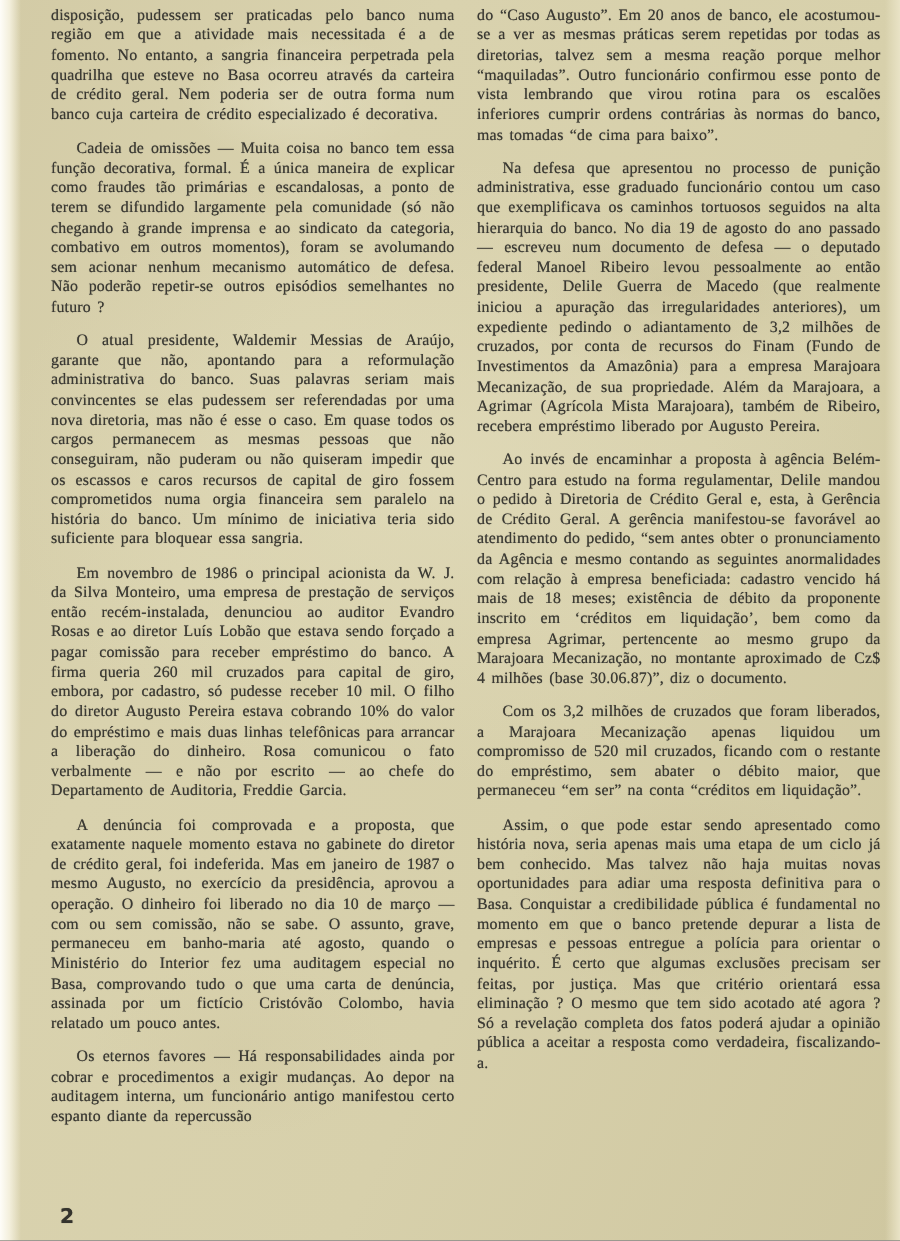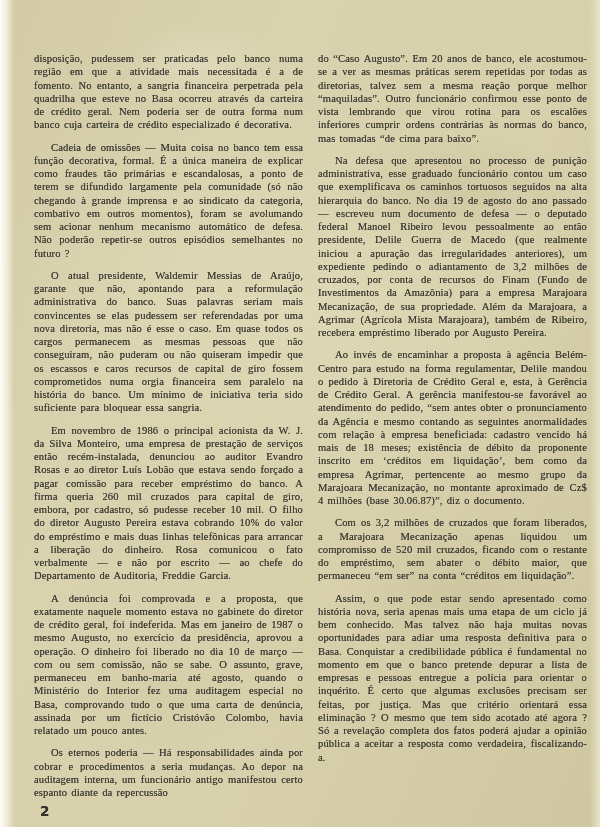--- a/index.html
+++ b/index.html
@@ -58,21 +58,21 @@
   .col p {
     margin: 0 0 9px 0;
     text-align: justify;
     text-indent: 17px;
     font-size: 10.6px;
     line-height: 13.25px;
     letter-spacing: 0.12px;
     word-spacing: 1.4px;
     text-shadow: 0 0 0.45px rgba(55,53,45,0.75);
   }
-  .col p.no-indent { text-indent: 0; margin-top: 48px; }
+  .col p.no-indent { text-indent: 0; }
   .lead { font-weight: normal; }
 
   .page-number {
     position: absolute;
     left: 40px;
     bottom: 8px;
     font-family: "DejaVu Sans", sans-serif;
     font-weight: bold;
     font-size: 13.5px;
     color: #34332d;
@@ -89,21 +89,21 @@
   <div class="blotch b4"></div>
 
   <div class="content">
 
     <div class="col">
       <p class="no-indent"><b class="lead"></b><span>disposição, pudessem ser praticadas pelo banco numa região em que a atividade mais necessitada é a de fomento. No entanto, a sangria financeira perpetrada pela quadrilha que esteve no Basa ocorreu através da carteira de crédito geral. Nem poderia ser de outra forma num banco cuja carteira de crédito especializado é decorativa.</span></p>
       <p><b class="lead">Cadeia de omissões — </b><span>Muita coisa no banco tem essa função decorativa, formal. É a única maneira de explicar como fraudes tão primárias e escandalosas, a ponto de terem se difundido largamente pela comunidade (só não chegando à grande imprensa e ao sindicato da categoria, combativo em outros momentos), foram se avolumando sem acionar nenhum mecanismo automático de defesa. Não poderão repetir-se outros episódios semelhantes no futuro ?</span></p>
       <p><b class="lead"></b><span>O atual presidente, Waldemir Messias de Araújo, garante que não, apontando para a reformulação administrativa do banco. Suas palavras seriam mais convincentes se elas pudessem ser referendadas por uma nova diretoria, mas não é esse o caso. Em quase todos os cargos permanecem as mesmas pessoas que não conseguiram, não puderam ou não quiseram impedir que os escassos e caros recursos de capital de giro fossem comprometidos numa orgia financeira sem paralelo na história do banco. Um mínimo de iniciativa teria sido suficiente para bloquear essa sangria.</span></p>
       <p><b class="lead"></b><span>Em novembro de 1986 o principal acionista da W. J. da Silva Monteiro, uma empresa de prestação de serviços então recém-instalada, denunciou ao auditor Evandro Rosas e ao diretor Luís Lobão que estava sendo forçado a pagar comissão para receber empréstimo do banco. A firma queria 260 mil cruzados para capital de giro, embora, por cadastro, só pudesse receber 10 mil. O filho do diretor Augusto Pereira estava cobrando 10% do valor do empréstimo e mais duas linhas telefônicas para arrancar a liberação do dinheiro. Rosa comunicou o fato verbalmente — e não por escrito — ao chefe do Departamento de Auditoria, Freddie Garcia.</span></p>
       <p><b class="lead"></b><span>A denúncia foi comprovada e a proposta, que exatamente naquele momento estava no gabinete do diretor de crédito geral, foi indeferida. Mas em janeiro de 1987 o mesmo Augusto, no exercício da presidência, aprovou a operação. O dinheiro foi liberado no dia 10 de março — com ou sem comissão, não se sabe. O assunto, grave, permaneceu em banho-maria até agosto, quando o Ministério do Interior fez uma auditagem especial no Basa, comprovando tudo o que uma carta de denúncia, assinada por um fictício Cristóvão Colombo, havia relatado um pouco antes.</span></p>
-      <p><b class="lead">Os eternos poderia — </b><span>Há responsabilidades ainda por cobrar e procedimentos a seria mudanças. Ao depor na auditagem interna, um funcionário antigo manifestou certo espanto diante da repercussão</span></p>
+      <p><b class="lead">Os eternos favores — </b><span>Há responsabilidades ainda por cobrar e procedimentos a exigir mudanças. Ao depor na auditagem interna, um funcionário antigo manifestou certo espanto diante da repercussão</span></p>
     </div>
 
     <div class="col">
       <p class="no-indent"><b class="lead"></b><span>do “Caso Augusto”. Em 20 anos de banco, ele acostumou-se a ver as mesmas práticas serem repetidas por todas as diretorias, talvez sem a mesma reação porque melhor “maquiladas”. Outro funcionário confirmou esse ponto de vista lembrando que virou rotina para os escalões inferiores cumprir ordens contrárias às normas do banco, mas tomadas “de cima para baixo”.</span></p>
       <p><b class="lead"></b><span>Na defesa que apresentou no processo de punição administrativa, esse graduado funcionário contou um caso que exemplificava os caminhos tortuosos seguidos na alta hierarquia do banco. No dia 19 de agosto do ano passado — escreveu num documento de defesa — o deputado federal Manoel Ribeiro levou pessoalmente ao então presidente, Delile Guerra de Macedo (que realmente iniciou a apuração das irregularidades anteriores), um expediente pedindo o adiantamento de 3,2 milhões de cruzados, por conta de recursos do Finam (Fundo de Investimentos da Amazônia) para a empresa Marajoara Mecanização, de sua propriedade. Além da Marajoara, a Agrimar (Agrícola Mista Marajoara), também de Ribeiro, recebera empréstimo liberado por Augusto Pereira.</span></p>
       <p><b class="lead"></b><span>Ao invés de encaminhar a proposta à agência Belém-Centro para estudo na forma regulamentar, Delile mandou o pedido à Diretoria de Crédito Geral e, esta, à Gerência de Crédito Geral. A gerência manifestou-se favorável ao atendimento do pedido, “sem antes obter o pronunciamento da Agência e mesmo contando as seguintes anormalidades com relação à empresa beneficiada: cadastro vencido há mais de 18 meses; existência de débito da proponente inscrito em ‘créditos em liquidação’, bem como da empresa Agrimar, pertencente ao mesmo grupo da Marajoara Mecanização, no montante aproximado de Cz$ 4 milhões (base 30.06.87)”, diz o documento.</span></p>
       <p><b class="lead"></b><span>Com os 3,2 milhões de cruzados que foram liberados, a Marajoara Mecanização apenas liquidou um compromisso de 520 mil cruzados, ficando com o restante do empréstimo, sem abater o débito maior, que permaneceu “em ser” na conta “créditos em liquidação”.</span></p>
       <p><b class="lead"></b><span>Assim, o que pode estar sendo apresentado como história nova, seria apenas mais uma etapa de um ciclo já bem conhecido. Mas talvez não haja muitas novas oportunidades para adiar uma resposta definitiva para o Basa. Conquistar a credibilidade pública é fundamental no momento em que o banco pretende depurar a lista de empresas e pessoas entregue a polícia para orientar o inquérito. É certo que algumas exclusões precisam ser feitas, por justiça. Mas que critério orientará essa eliminação ? O mesmo que tem sido acotado até agora ? Só a revelação completa dos fatos poderá ajudar a opinião pública a aceitar a resposta como verdadeira, fiscalizando-a.</span></p>
     </div>
 

